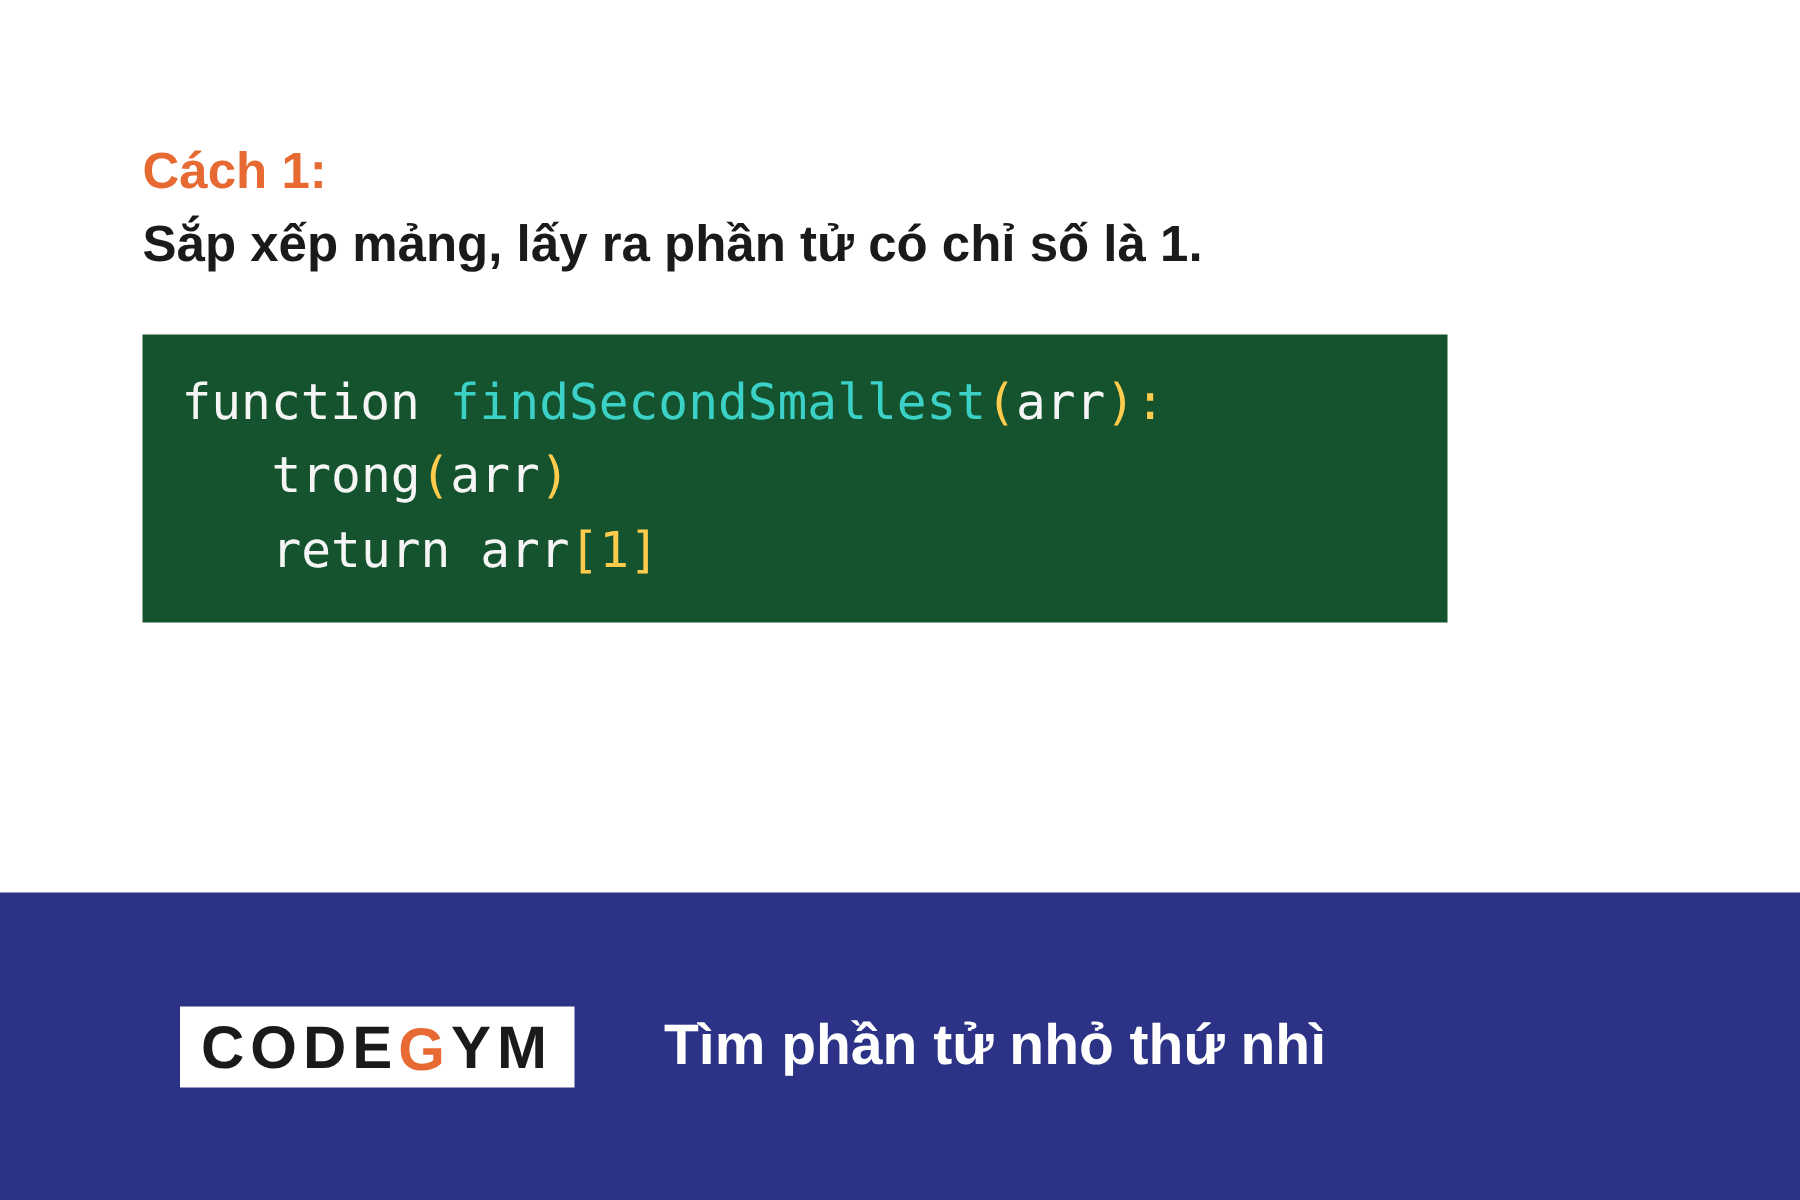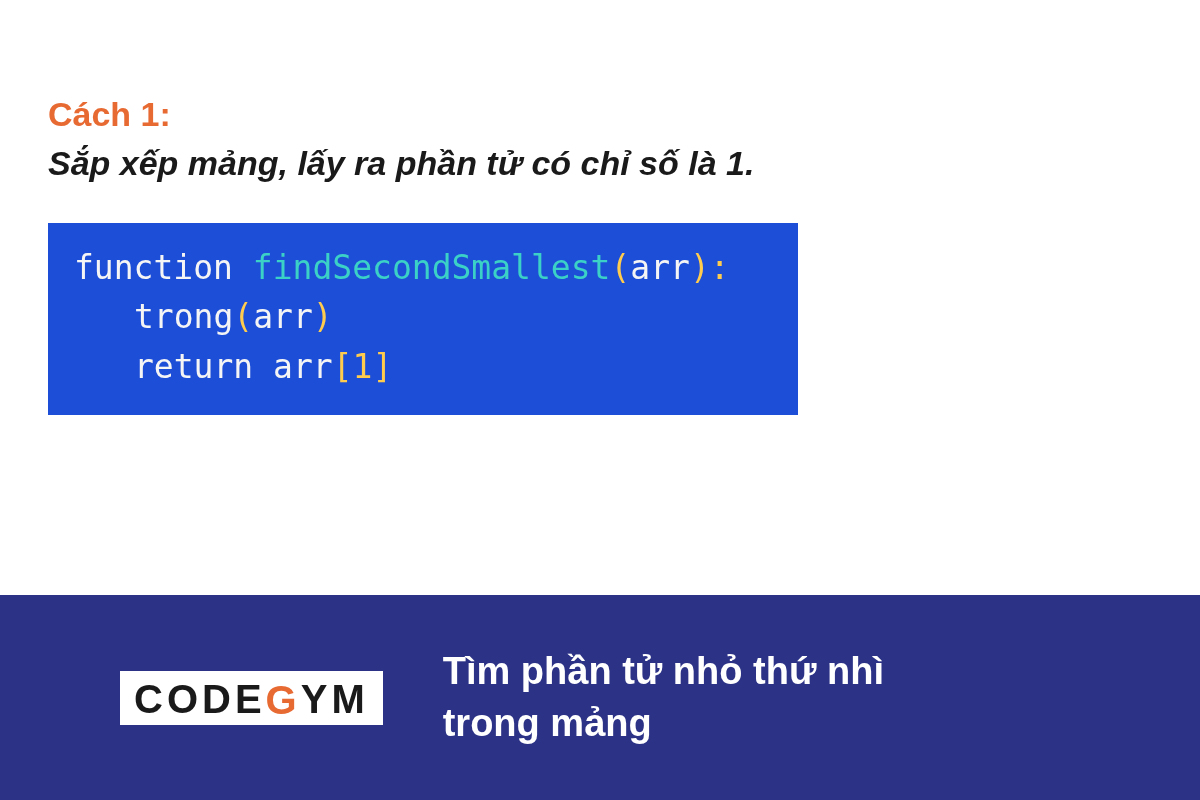--- a/index.html
+++ b/index.html
@@ -2,49 +2,49 @@
 <html><head>
 <meta charset="utf-8">
 <style>
   * { margin: 0; padding: 0; box-sizing: border-box; }
   html, body { width: 1200px; height: 800px; font-family: Arial, Helvetica, sans-serif; }
   body { display: flex; flex-direction: column; background: #ffffff; }
 
   .content {
     flex: 1;
     padding: 90px 120px 40px 48px;
+    margin-left: 47px;
   }
 
   .method-label {
     color: #e86a33;
     font-size: 34px;
     font-weight: 700;
     display: inline;
   }
 
   .desc-block {
     margin-bottom: 34px;
     line-height: 1.45;
   }
 
   .desc-line {
     color: #1a1a1a;
     font-size: 34px;
     font-weight: 700;
-    font-style: italic;
   }
 
   .code-block {
-    background: #1d4ed8;
+    background: #14532d;
     padding: 20px 26px 24px 26px;
     font-family: "Menlo", "Consolas", monospace;
     font-size: 33px;
     line-height: 1.5;
     color: #e6e6e6;
-    width: 750px;
+    width: 870px;
     filter: blur(0.4px);
   }
   .kw       { color: #f5f5f5; }
   .fn       { color: #3bd1c7; }
   .paren    { color: #ffcc4d; }
   .brack    { color: #ffcc4d; }
   .arg      { color: #f5f5f5; }
   .call     { color: #f5f5f5; }
   .num      { color: #ffcc4d; }
   .indent   { display: inline-block; width: 60px; }
@@ -115,15 +115,14 @@
 </div>
 
 <div class="footer">
   <div class="logo-box">
     <span>CODE</span>
       <span class="logo-g">G</span>
       <span>YM</span>
   </div>
   <div class="footer-title">
     <div>Tìm phần tử nhỏ thứ nhì</div>
-    <div>trong mảng</div>
   </div>
 </div>
 
 </body></html>

